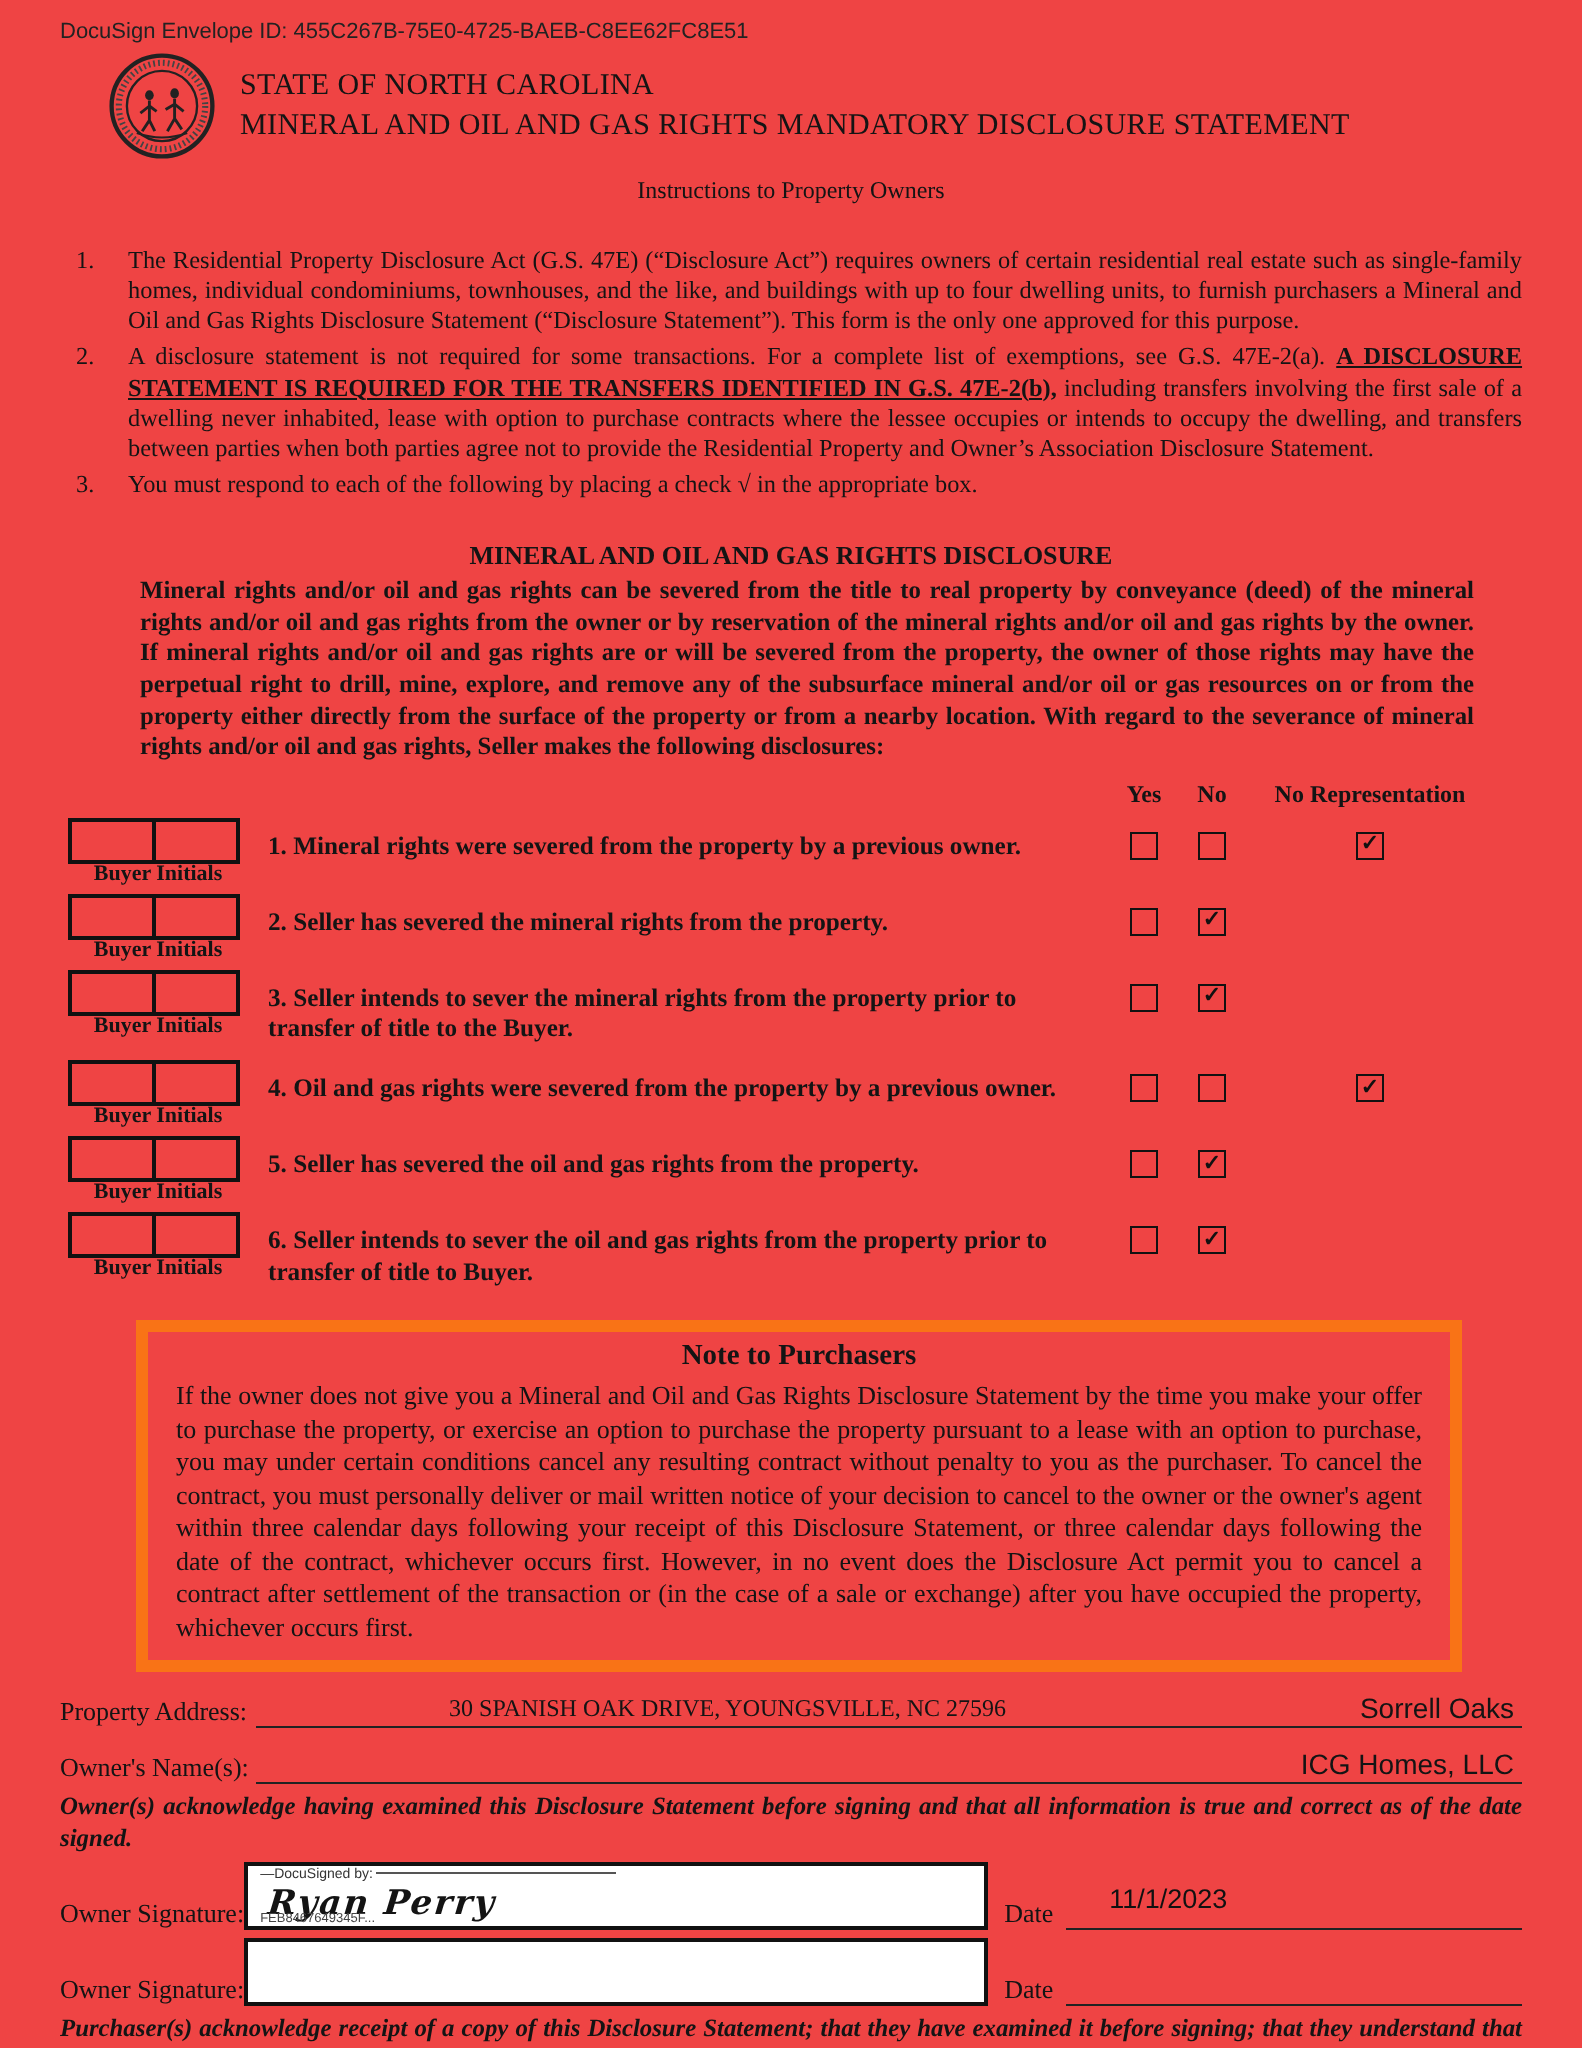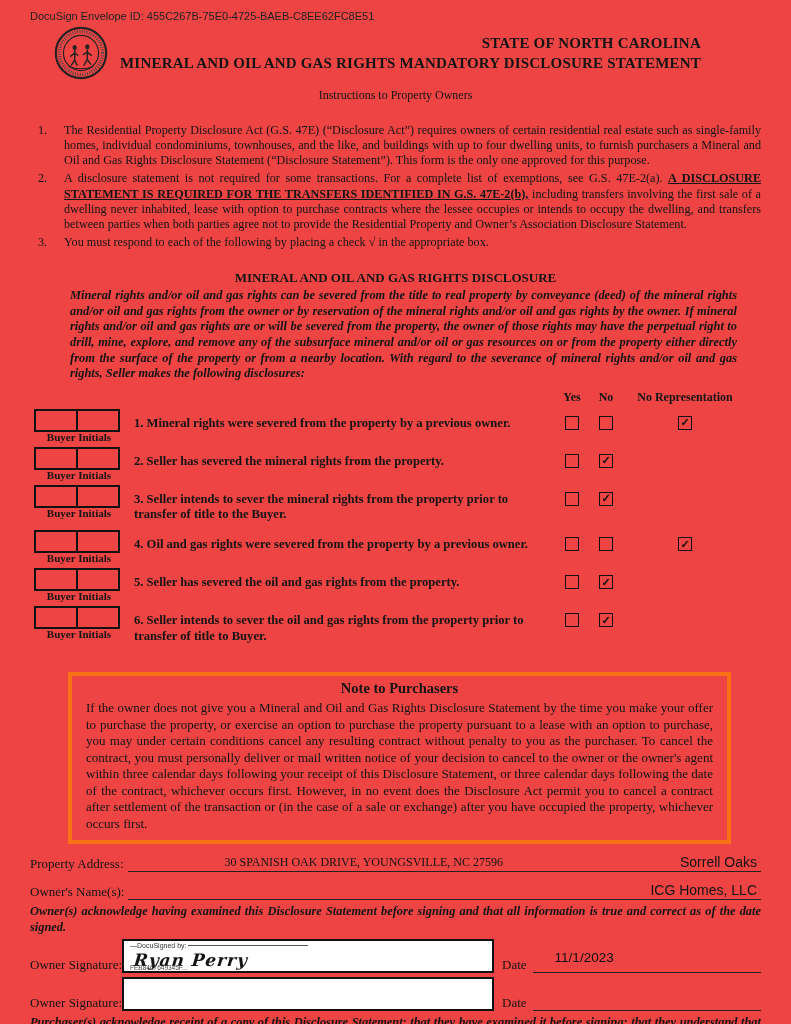--- a/index.html
+++ b/index.html
@@ -14,51 +14,51 @@
     padding:10px 30px 0 30px;
     overflow:hidden;
   }
   .envelope {
     font-family:"Liberation Sans", sans-serif;
     font-size:11px; color:#222;
     margin-bottom:4px;
   }
   .hdr { display:flex; align-items:center; gap:12px; margin-left:24px; }
   .seal { flex:0 0 auto; }
-  .titles { font-weight:bold;text-align:right; }
+  .titles { font-weight:normal; }
   .title1 { font-size:15px; letter-spacing:0.2px; }
   .title2 { font-size:15px; letter-spacing:0.2px; margin-top:3px; }
   .instr-head { text-align:center; font-weight:normal; font-size:12px; margin-top:8px; margin-bottom:20px; }
   .olist { margin:0 0 0 8px; }
   .oitem { display:flex; font-size:12.2px; line-height:1.24; margin-top:3px; }
   .onum { width:26px; flex:0 0 auto; }
   .otext { flex:1; text-align:justify; }
   .ul-bold { font-weight:bold; text-decoration:underline; }
   .disc-head { text-align:center; font-weight:bold; font-size:13px; margin-top:20px; }
-  .disc-intro { font-weight:bold; font-size:12.4px; line-height:1.26; text-align:justify; margin:2px 24px 0 40px;font-style:italic; }
+  .disc-intro { font-weight:bold; font-size:12.4px; line-height:1.26; text-align:justify; margin:2px 24px 0 40px; }
   .cols-header { display:flex; justify-content:flex-end; font-weight:bold; font-size:12px; margin-top:8px; padding-right:14px; }
   .cols-header .cy { width:34px; text-align:center; }
   .cols-header .cn { width:34px; text-align:center; }
   .cols-header .cr { width:124px; text-align:center; }
   .qrow { display:flex; align-items:flex-start; margin-top:4px; padding-right:14px; }
   .initials { width:100px; flex:0 0 auto; margin-left:4px; }
   .ibox { display:flex; border:2px solid #111; width:86px; height:23px; box-sizing:border-box; }
   .ibox .cell { flex:1; }
   .ibox .cell + .cell { border-left:2px solid #111; }
   .ilabel { font-weight:bold; font-size:11px; text-align:center; width:90px; margin-top:-1px; }
   .qtext { flex:1; font-weight:bold; font-size:12.6px; line-height:1.22; margin-top:7px; padding-right:6px; }
   .checks { display:flex; flex:0 0 auto; margin-top:7px; }
   .checks .cy, .checks .cn { width:34px; display:flex; justify-content:center; }
   .checks .cr { width:124px; display:flex; justify-content:center; }
   .cb {
     width:12px; height:12px; border:1.8px solid #111;
     display:inline-flex; align-items:center; justify-content:center;
     font-size:11px; font-weight:bold; line-height:1; color:#111;
   }
-  .notebox { border:4px solid #f97316; margin:28px 30px 0 38px; padding:2px 14px 8px 14px; }
+  .notebox { border:6px solid #f97316; margin:16px 30px 0 38px; padding:2px 14px 8px 14px; }
   .note-title { text-align:center; font-weight:bold; font-size:14.5px; margin-top:2px; }
   .note-body { font-size:13px; line-height:1.27; text-align:justify; margin-top:3px;font-family:Liberation Serif, serif; }
   .frow { display:flex; align-items:flex-end; margin-top:10px; font-size:13px;text-align:right; }
   .flabel { flex:0 0 auto; padding-right:4px; }
   .ffield { border-bottom:1.5px solid #222; padding:0 4px 1px 4px; }
   .addr-val { flex:1; font-size:12px; }
   .addr-extra { width:238px; font-family:"Liberation Sans", sans-serif; font-size:14px; padding-left:12px; }
   .name-val { flex:1; font-family:"Liberation Sans", sans-serif; font-size:14px; }
   .ack { font-style:italic; font-weight:bold; font-size:12.4px; line-height:1.25; text-align:justify; margin-top:4px; }
   .sigrow { display:flex; align-items:flex-end; margin-top:4px; font-size:13px; }

